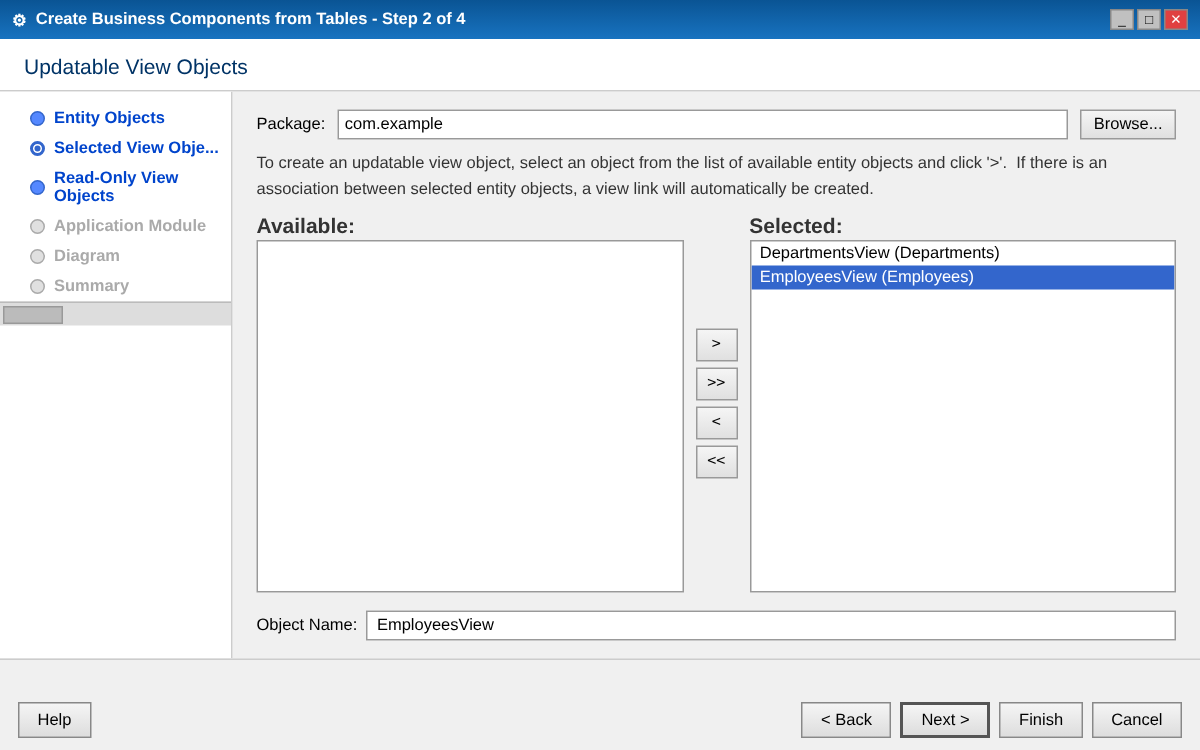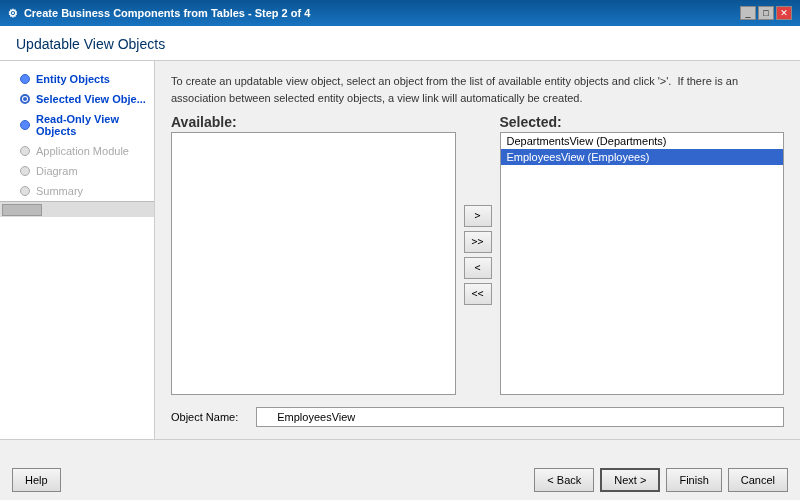--- a/index.html
+++ b/index.html
@@ -103,20 +103,21 @@
     .sidebar-item.active {
       color: #0044cc;
       font-weight: bold;
     }
     .sidebar-item.active-current {
       color: #0044cc;
       font-weight: bold;
     }
     .sidebar-item.disabled {
       color: #aaa;
+      font-weight: bold;
     }
     .step-icon {
       width: 10px;
       height: 10px;
       border-radius: 50%;
       flex-shrink: 0;
     }
     .step-icon.done {
       background: #5588ff;
       border: 1px solid #3366cc;
@@ -237,32 +238,32 @@
       display: flex;
       align-items: center;
       justify-content: center;
       font-family: monospace;
     }
 
     
     .object-name-row {
       display: flex;
       align-items: center;
-      gap: 18px;
+      gap: 6px;
       margin-top: 4px;
     }
     .object-name-label {
       font-size: 11px;
       white-space: nowrap;
     }
     .object-name-input {
       flex: 1;
       height: 20px;
       border: 1px solid #999;
-      padding: 2px 20px;
+      padding: 2px 6px;
       font-size: 11px;
       background: white;
     }
 
     
     .dialog-footer {
       background: #f0f0f0;
       border-top: 1px solid #ccc;
       padding: 8px 12px;
       display: flex;
@@ -353,20 +354,25 @@
         <span>Summary</span>
       </div>
       <div style="flex:1"></div>
       <div class="sidebar-scroll">
         <div class="sidebar-scroll-thumb"></div>
       </div>
     </div>
 
     <div class="main-panel">
 
+      <div class="package-row">
+        <span class="package-label">Package:</span>
+        <input class="package-input" type="text" value="com.example" style="">
+        <button class="browse-btn">Browse...</button>
+      </div>
 
       <div class="description-text">
         To create an updatable view object, select an object from the list of available entity objects and click '&gt;'.&nbsp; If there is an association between selected entity objects, a view link will automatically be created.
       </div>
 
       <div class="transfer-area">
 
         <div class="list-section">
           <span class="list-label">Available:</span>
           <div class="list-box">

